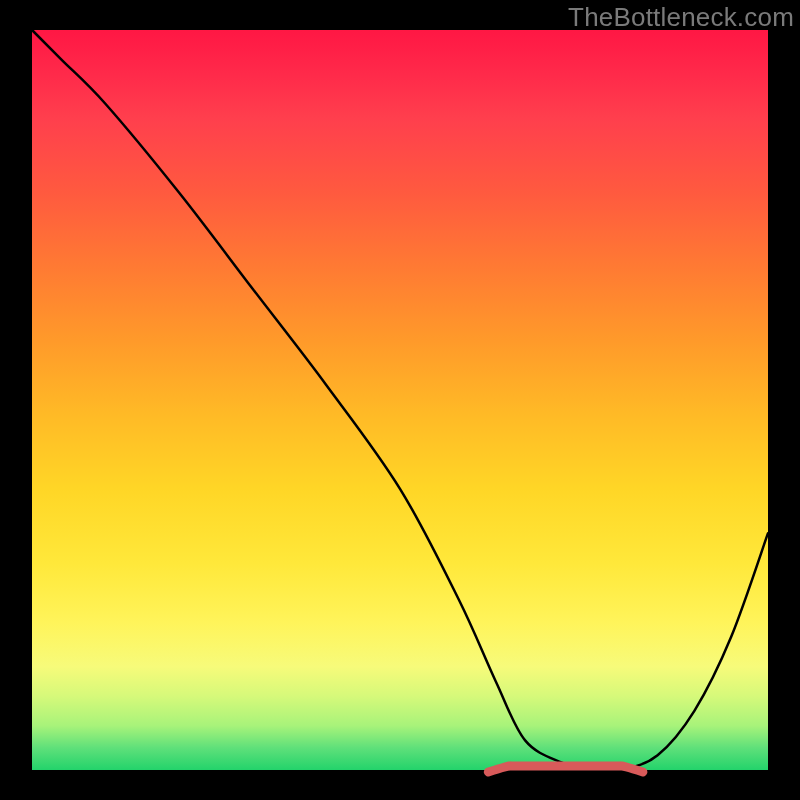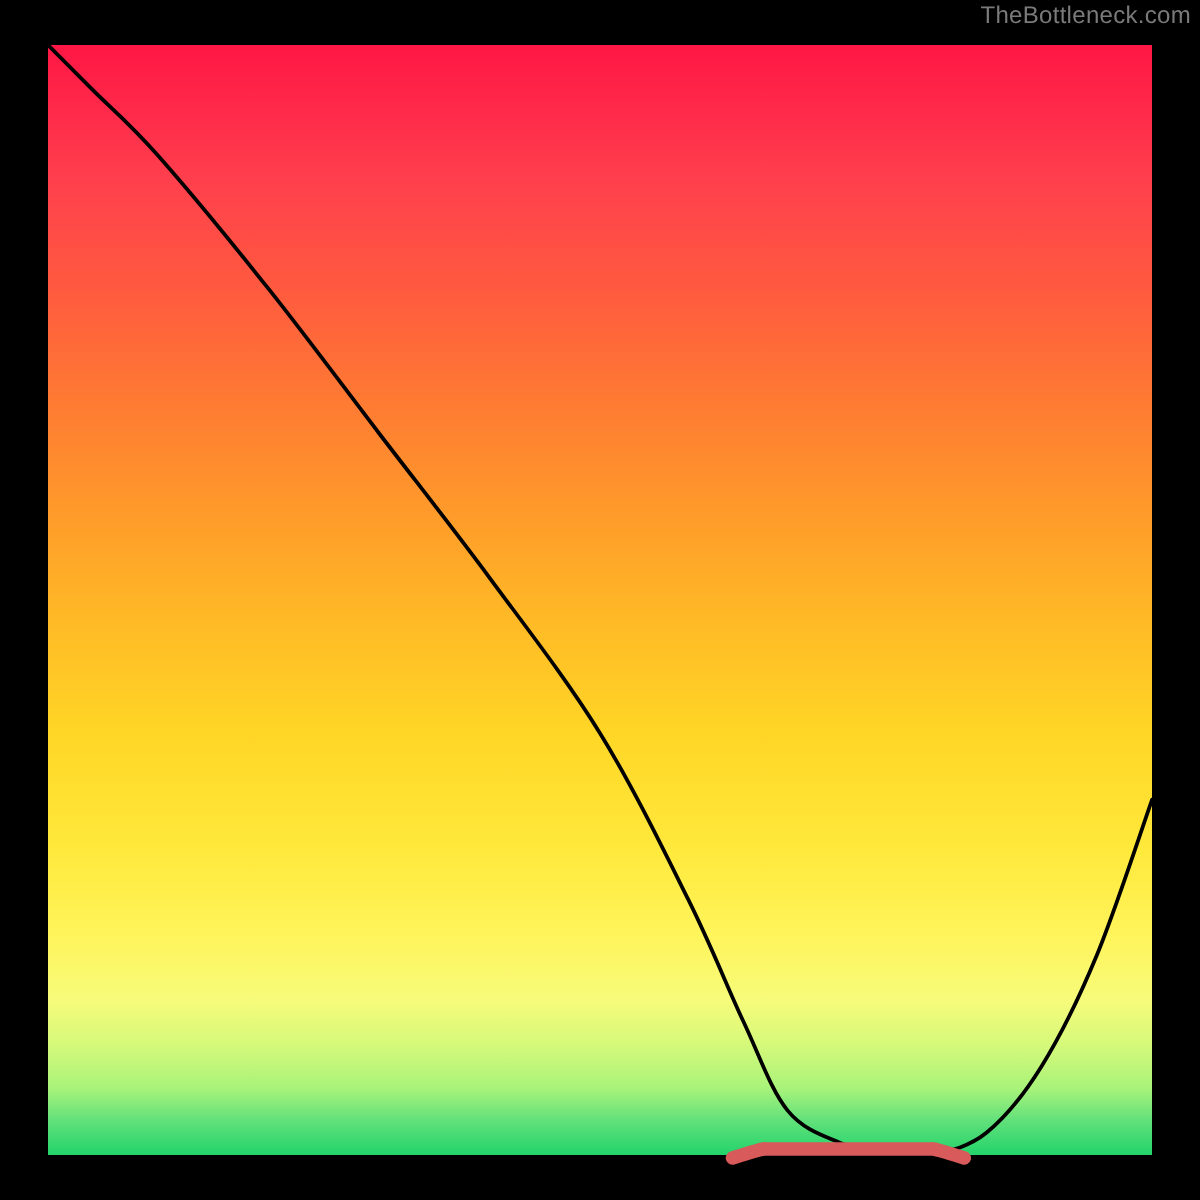--- a/index.html
+++ b/index.html
@@ -35,21 +35,21 @@
       #d6f97a 90%,
       #a8f37a 94%,
       #5fe07a 97%,
       #23d36b 100%);
   }
   .watermark {
     position: absolute;
     top: 2px;
     right: 6px;
     font-family: Arial, Helvetica, sans-serif;
-    font-size: 16px;
+    font-size: 26px;
     color: #7a7a7a;
     letter-spacing: 0.2px;
     user-select: none;
   }
   svg.curve {
     position: absolute;
     left: 0;
     top: 0;
   }
 </style>

